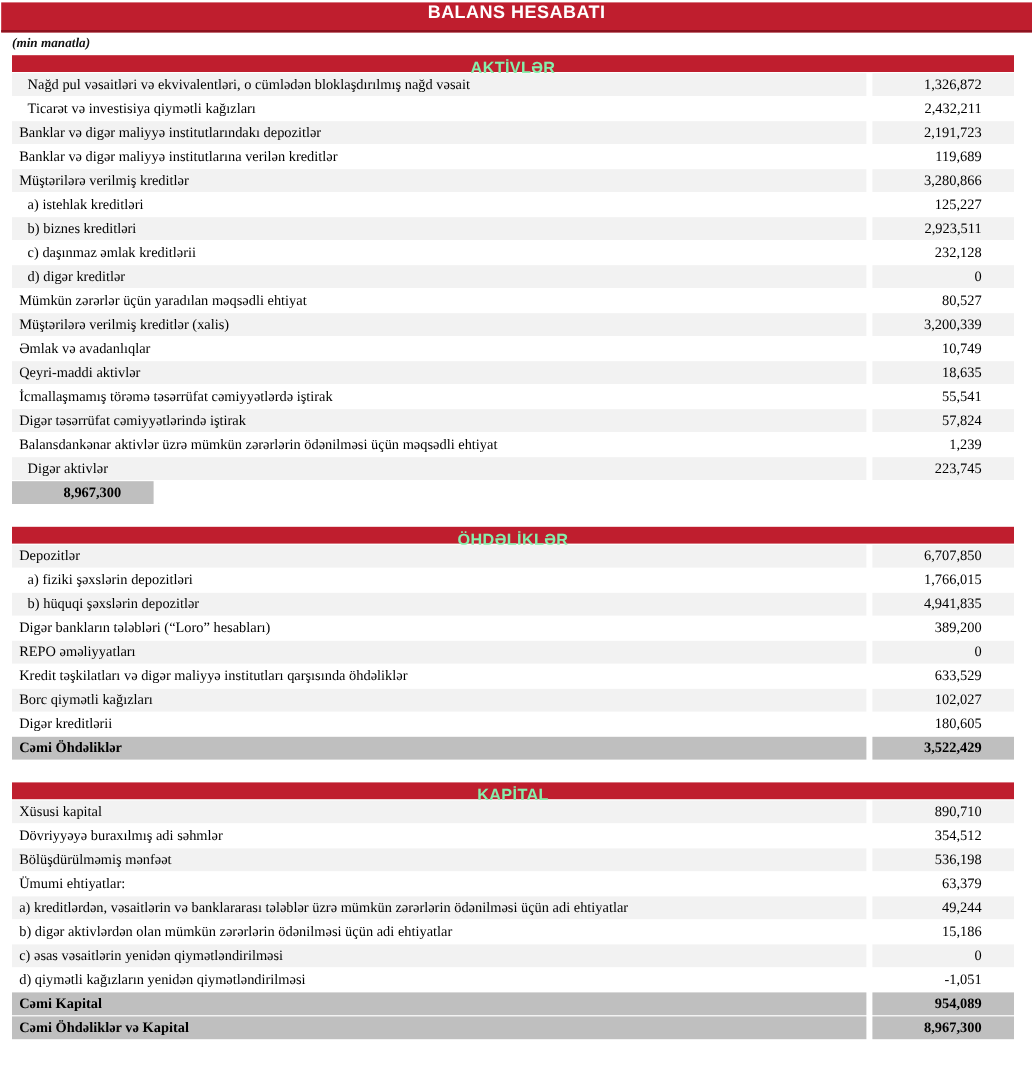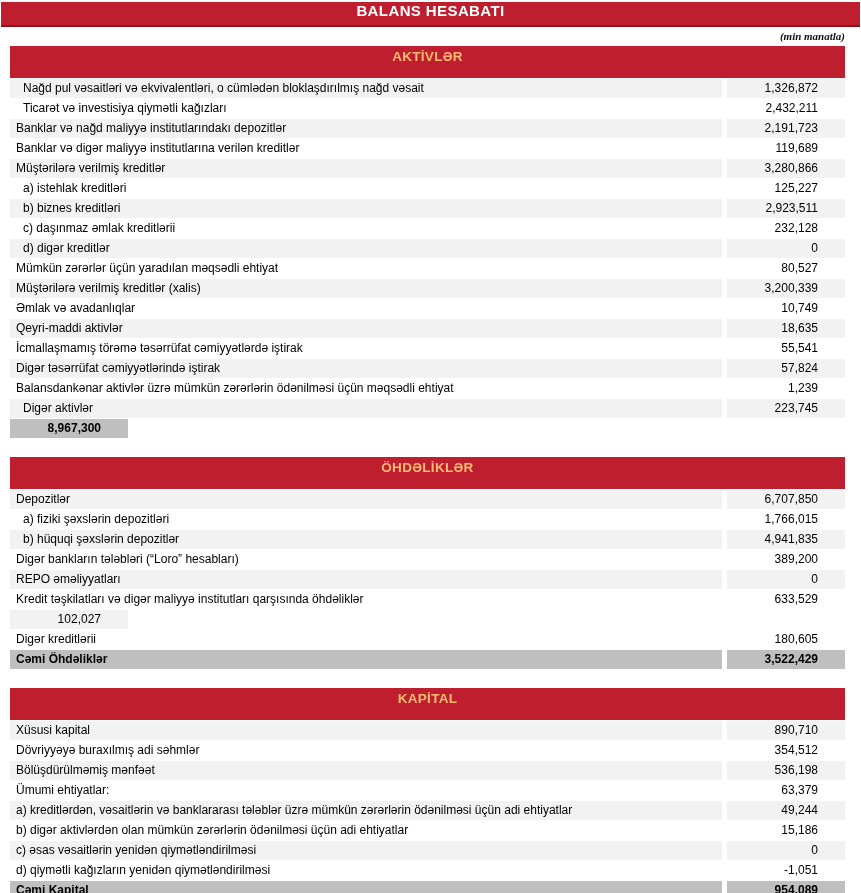--- a/index.html
+++ b/index.html
@@ -24,42 +24,41 @@
     display:flex;
     justify-content:center;
   }
   .title-bar .title{
     color:#fff;
     font-weight:bold;
     font-size:15px;
     letter-spacing:.4px;
   }
   .unit-note{
-    text-align:right;
     margin:3px 16px 4px 10px;
     font-family:"Liberation Serif", serif;
     font-style:italic;
     font-weight:bold;
     font-size:11px;
     color:#111;
   }
   .section{
     margin:0 16px 19px 10px;
   }
   .section-header{
     background:var(--red);
-    color:#fdba74;
+    color:#86efac;
     font-weight:bold;
     font-size:13.5px;
     text-align:center;
-    height:32px;
+    height:14px;
     line-height:22px;
     letter-spacing:.3px;
   }
-  .rows{width:100%;}
+  .rows{width:100%;font-family:Liberation Serif, serif;}
   .row{
     display:flex;
     gap:5px;
     margin-top:1px;
   }
   .row .cell{
     background:#ffffff;
     font-size:12px;
     line-height:13px;
     padding-top:3px;
@@ -103,21 +102,21 @@
         <div class="rows">
           <div class="row">
             <div class="cell label indent">Nağd pul vəsaitləri və ekvivalentləri, o cümlədən bloklaşdırılmış nağd vəsait</div>
             <div class="cell value">1,326,872</div>
           </div>
           <div class="row">
             <div class="cell label indent">Ticarət və investisiya qiymətli kağızları</div>
             <div class="cell value">2,432,211</div>
           </div>
           <div class="row">
-            <div class="cell label">Banklar və nağd maliyyə institutlarındakı depozitlər</div>
+            <div class="cell label">Banklar və digər maliyyə institutlarındakı depozitlər</div>
             <div class="cell value">2,191,723</div>
           </div>
           <div class="row">
             <div class="cell label">Banklar və digər maliyyə institutlarına verilən kreditlər</div>
             <div class="cell value">119,689</div>
           </div>
           <div class="row">
             <div class="cell label">Müştərilərə verilmiş kreditlər</div>
             <div class="cell value">3,280,866</div>
           </div>
@@ -195,20 +194,21 @@
           </div>
           <div class="row">
             <div class="cell label">REPO əməliyyatları</div>
             <div class="cell value">0</div>
           </div>
           <div class="row">
             <div class="cell label">Kredit təşkilatları və digər maliyyə institutları qarşısında öhdəliklər</div>
             <div class="cell value">633,529</div>
           </div>
           <div class="row">
+            <div class="cell label">Borc qiymətli kağızları</div>
             <div class="cell value">102,027</div>
           </div>
           <div class="row">
             <div class="cell label">Digər kreditlərii</div>
             <div class="cell value">180,605</div>
           </div>
           <div class="row total">
             <div class="cell label">Cəmi Öhdəliklər</div>
             <div class="cell value">3,522,429</div>
           </div>

